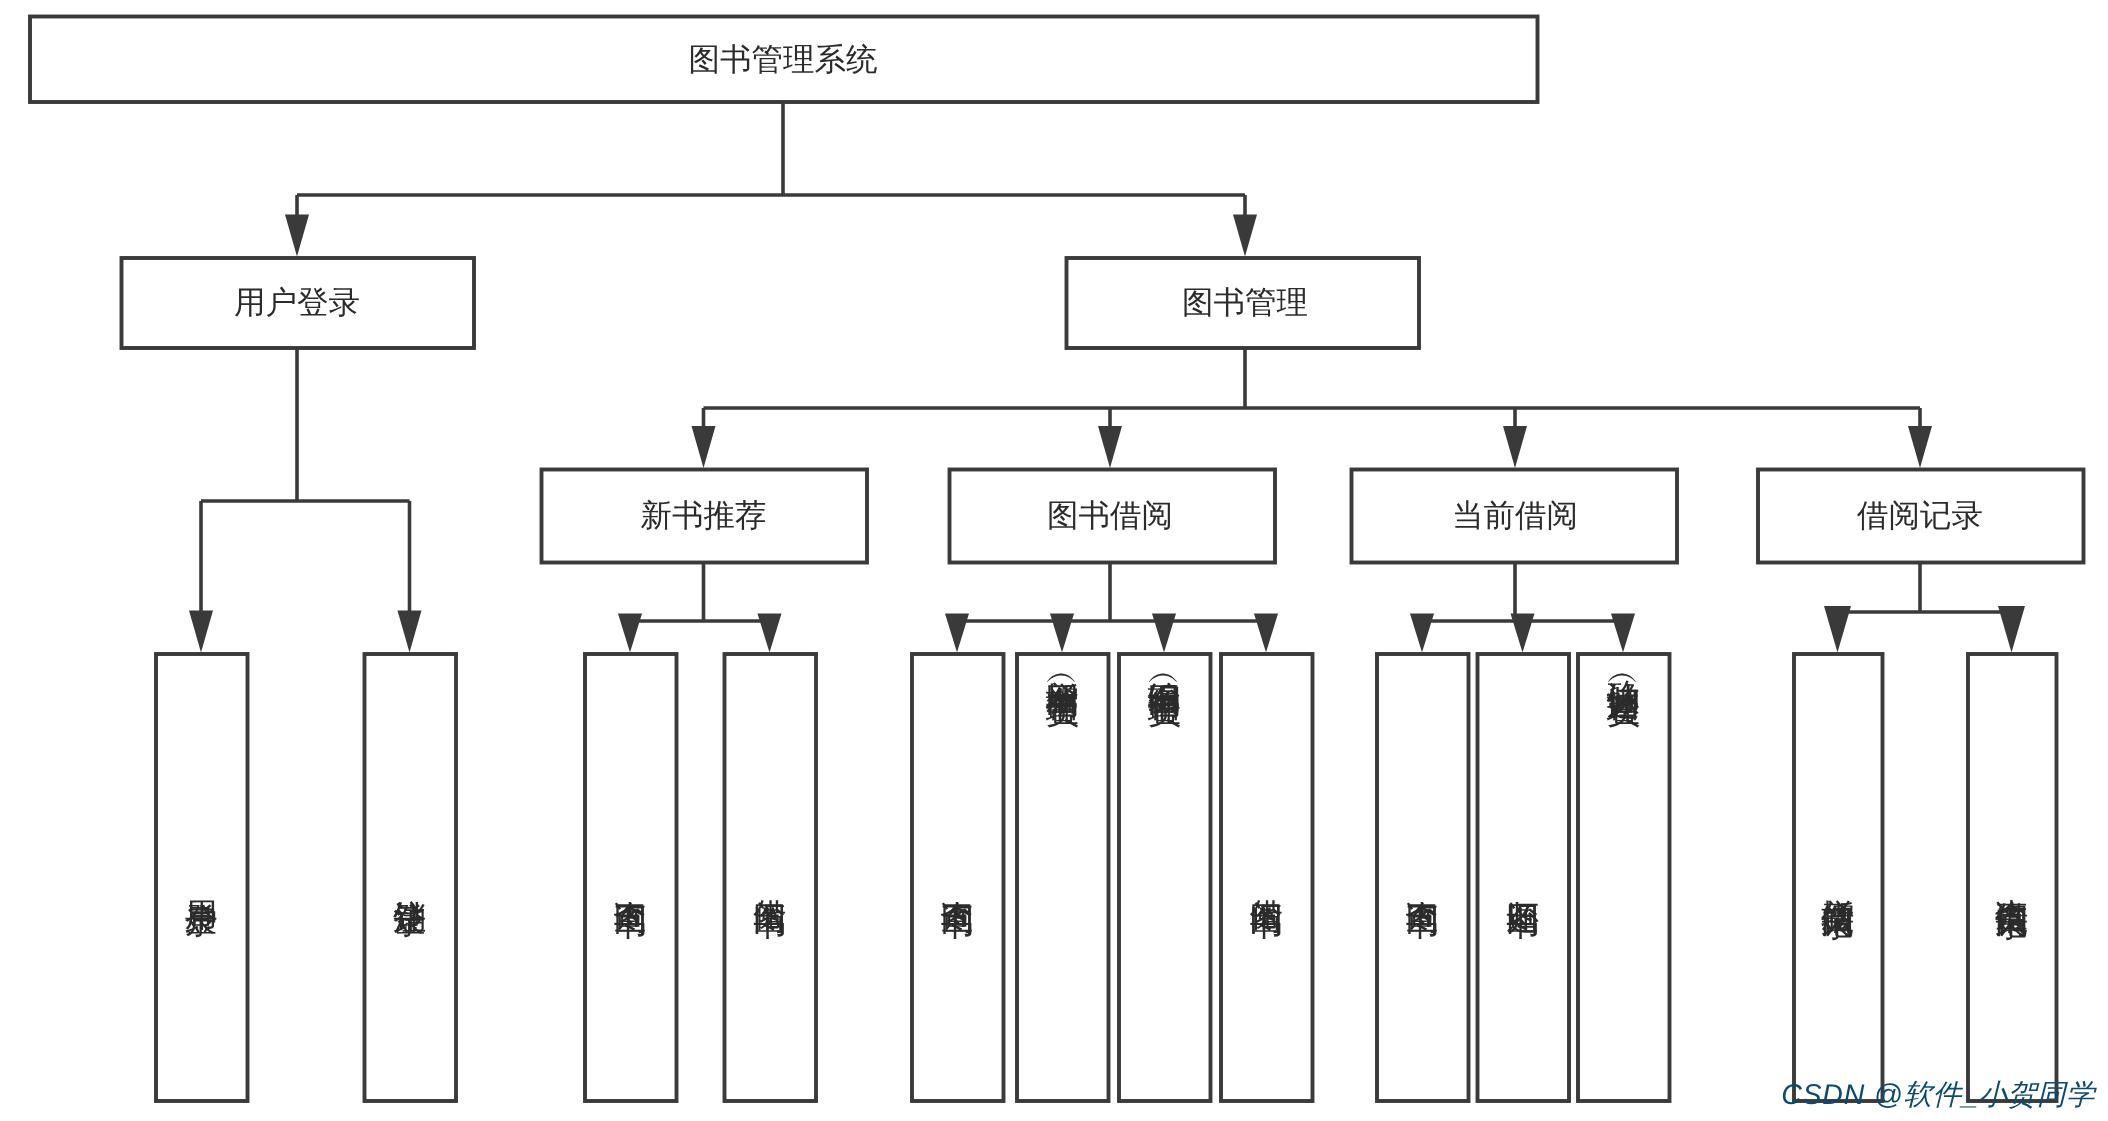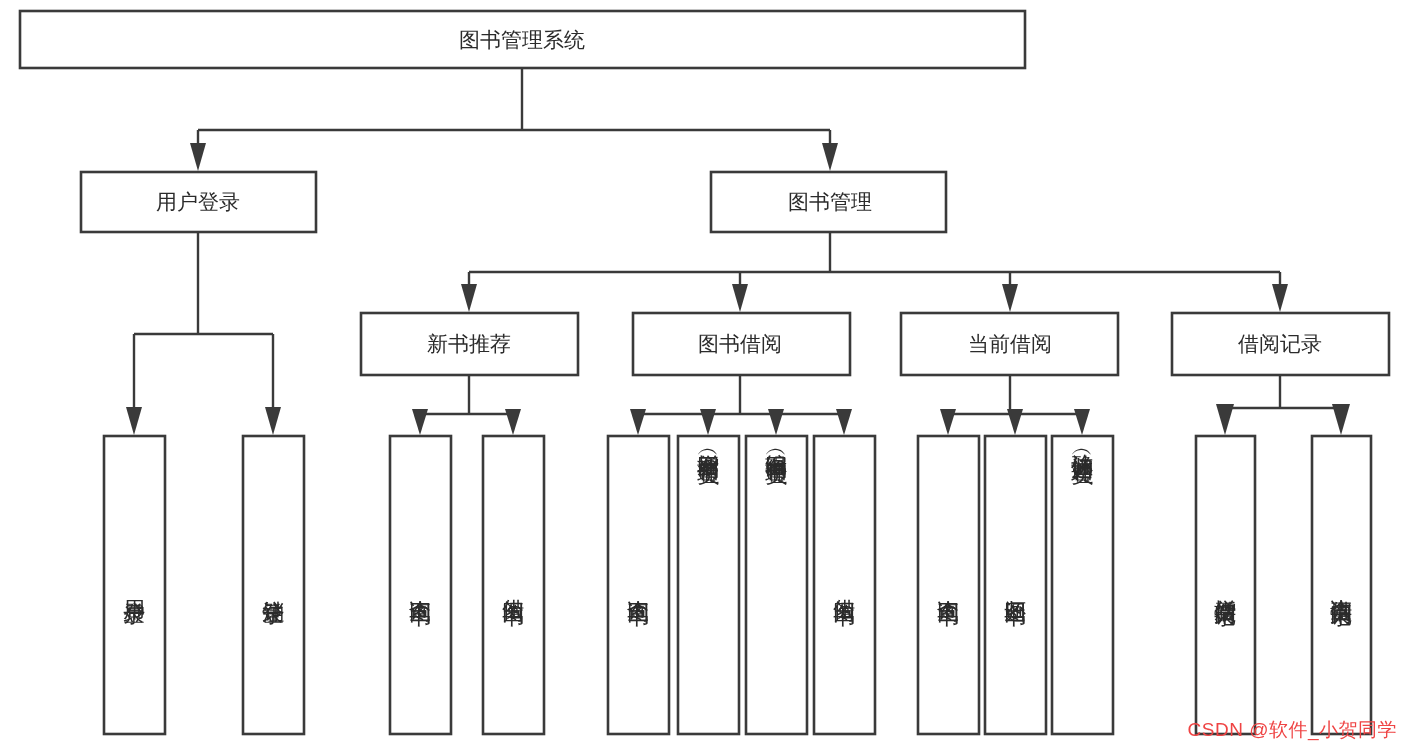--- a/index.html
+++ b/index.html
@@ -67,23 +67,24 @@
     letter-spacing: 1.5px;
     color: #2b2b2b;
     white-space: nowrap;
   }
   .watermark {
     position: absolute;
     right: 8px;
     bottom: 4px;
     font-family: "Liberation Sans", "DejaVu Sans", sans-serif;
     font-size: 19px;
-    color: #ef4444;
+    color: #0c4a6e;
     letter-spacing: 0.5px;
     user-select: none;
+    font-style: italic;
   }
 </style>
 </head>
 <body>
 
 <div id="diagram-root">
 
   <svg class="diagram-canvas" viewBox="0 0 1405 747">
     <defs></defs>
 

